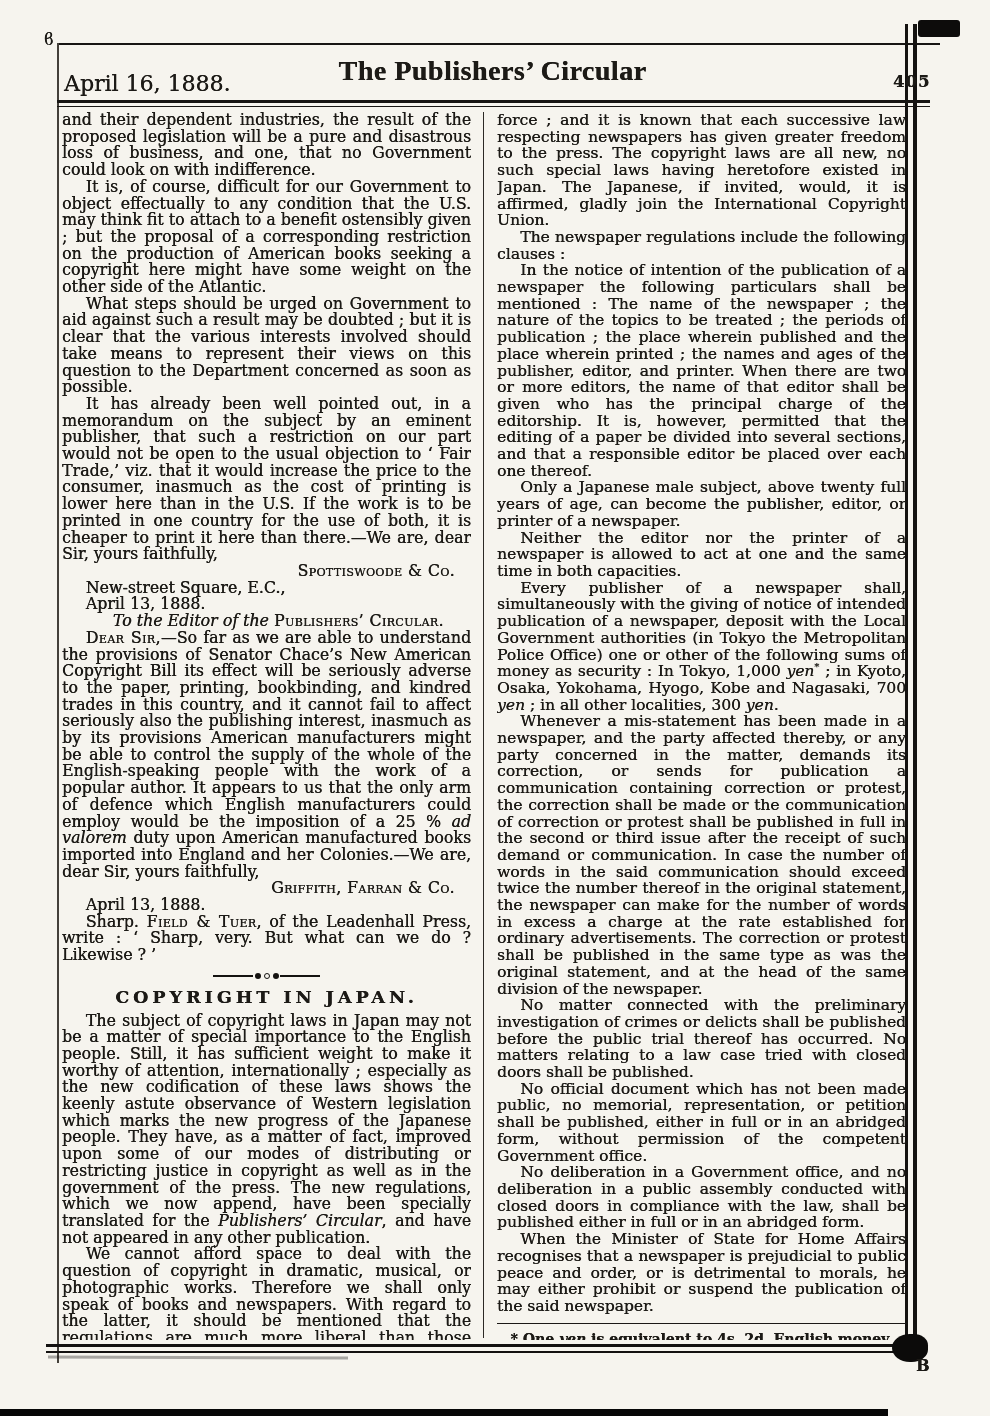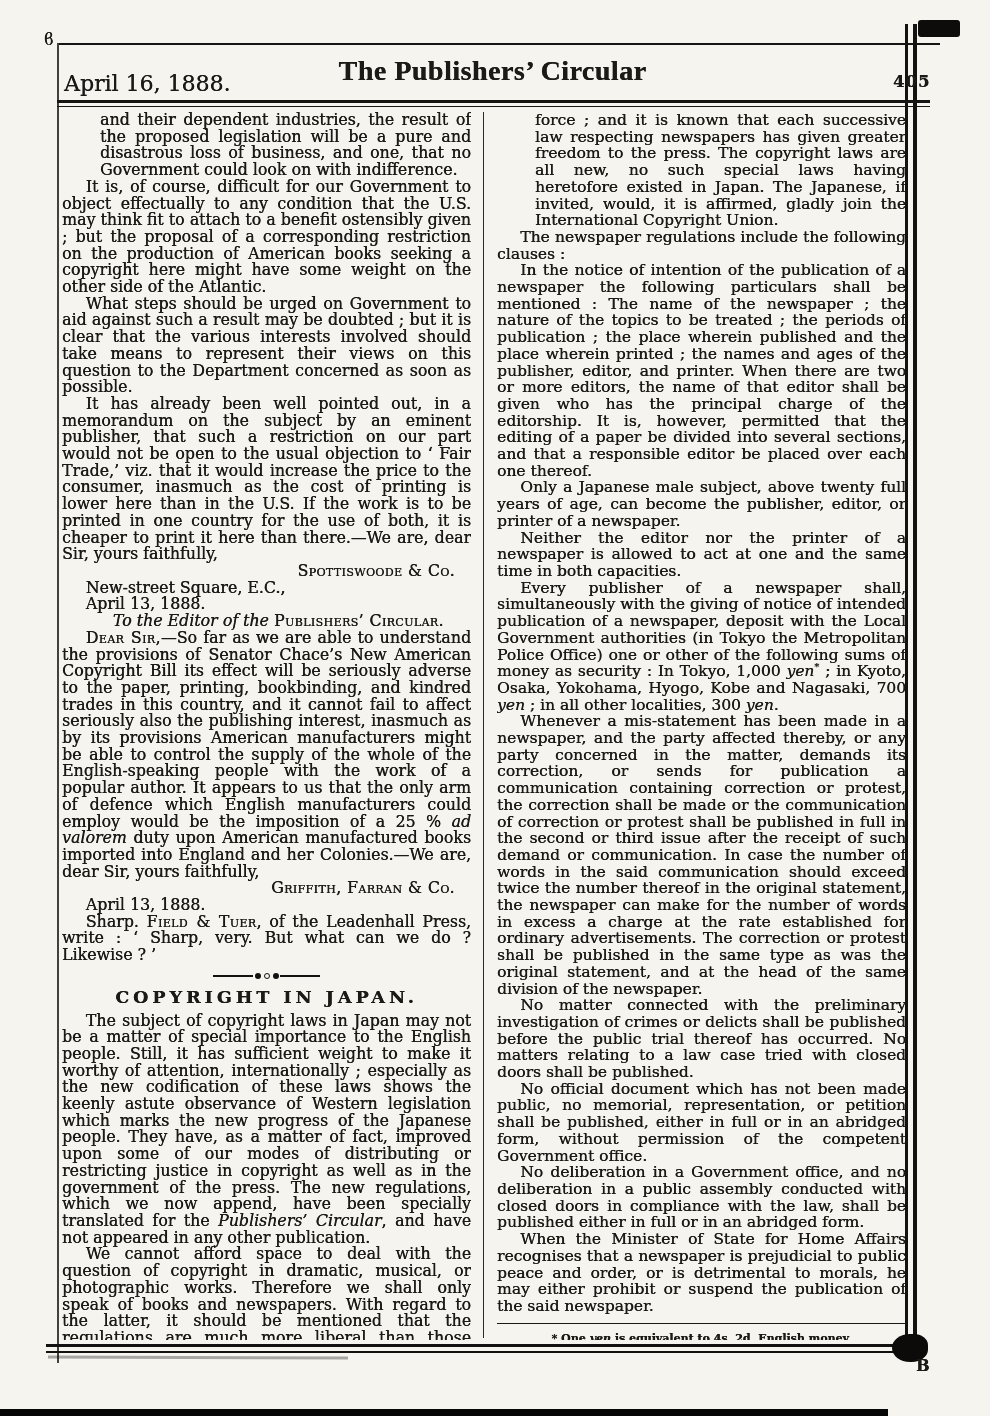--- a/index.html
+++ b/index.html
@@ -36,40 +36,40 @@
                    font-family:"Liberation Serif", serif; font-weight:700; font-size:28px; letter-spacing:.5px; }
   .header-pageno { position:absolute; left:893px; top:72px; font-size:16.5px; font-weight:700; letter-spacing:1px; }
   
   .columns { position:absolute; left:62px; top:112px; width:844px; display:flex; gap:26px; }
   .col {
     width:409px; height:1228px; overflow:hidden;
     font-size:15.8px; line-height:16.7px; text-align:justify;
   }
   .col.right { font-size:15.5px; display:flex; flex-direction:column; }
   .col p { margin:0; text-indent:1.5em; }
-  .col p.noindent { text-indent:0;margin-left:38px; }
+  .col p.noindent { text-indent:0; }
   .col p.continues { text-align-last:justify; }
   em { font-style:italic; }
   .sc { font-variant:small-caps; letter-spacing:.4px; }
   .sig   { text-align:right; text-indent:0; padding-right:16px; margin-top:1px; }
   .addr-1{ text-indent:2.6em; }
   .addr-2{ text-indent:4.4em; }
   .to-editor { text-indent:0; text-align:center; margin:7px 0 3px; }
   .messrs { margin-top:9px; }
   .divider { margin:9px auto 7px; display:flex; align-items:center; justify-content:center; }
   .divider .dash { width:40px; height:2.4px; background:#141210; }
   .divider .dot  { width:6px; height:6px; border-radius:50%; background:#141210; margin:0 1.5px; }
   .divider .dot.open { background:transparent; border:1.6px solid #141210; width:4px; height:4px; }
   h2.article-heading {
     text-align:center; font-size:17.5px; font-weight:700; letter-spacing:4px;
     margin:10px 0 7px; font-family:"DejaVu Serif", serif;
   }
   .fn-block { margin-top:auto; }
   .fn-rule  { height:1.6px; background:#1b1816; margin:8px 0 7px; }
-  .footnote { text-indent:0 !important; text-align:center; font-size:11px; font-weight:700; }
+  .footnote { text-indent:0 !important; text-align:center; font-size:14px; font-weight:700; }
   sup.star { font-size:10px; vertical-align:super; line-height:0; }
 </style>
 </head>
 <body>
 
 <div class="page">
 
   <div class="top-squiggle"></div>
   <div class="corner-mark">ϐ</div>
   <div class="blob-tr"></div>

